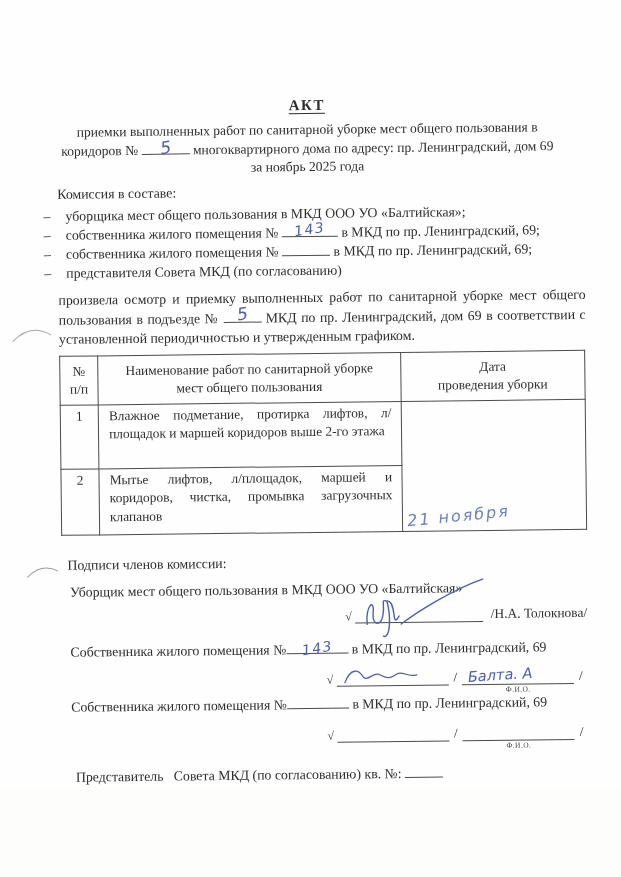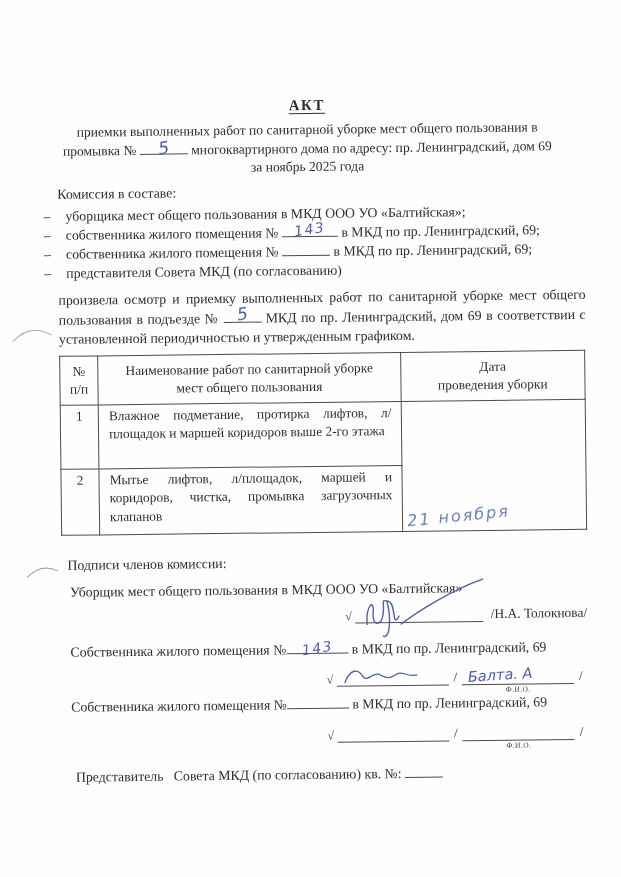--- a/index.html
+++ b/index.html
@@ -83,21 +83,21 @@
     </svg>
     <svg class="margin-mark mark2" width="34" height="16" viewBox="0 0 34 16">
       <path d="M2 14 Q16 0 32 8" stroke="#9a9a9a" stroke-width="1" fill="none" stroke-linecap="round"></path>
     </svg>
 
     <h1 class="title">АКТ</h1>
 
     <div class="subtitle">
       <div>приемки выполненных работ по санитарной уборке мест общего пользования в</div>
       <div>
-        <span>промывка №</span>
+        <span>коридоров №</span>
         <span class="blank w48 hw-slot"><span class="hw hw-big">5</span></span>
         <span>многоквартирного дома по адресу: пр. Ленинградский, дом 69</span>
       </div>
       <div>за ноябрь 2025 года</div>
     </div>
 
     <p class="commission-heading">Комиссия в составе:</p>
 
     <div class="members">
       <div class="member">

